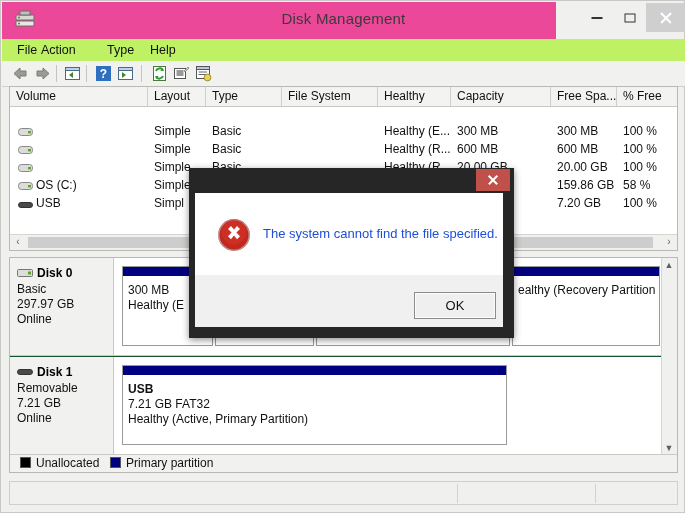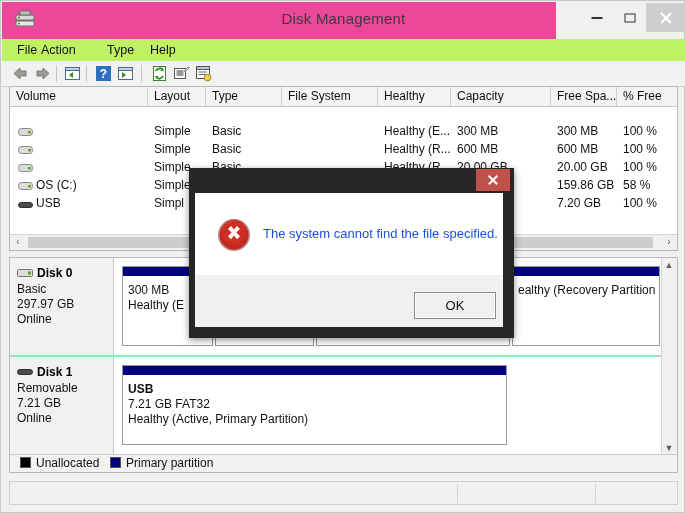--- a/index.html
+++ b/index.html
@@ -52,21 +52,21 @@
   .drv-ico.usb{top:5px;}
 
   
   .hscroll{position:absolute;left:0;bottom:0;width:667px;height:15px;background:#f0f0ee;border-top:1px solid #d5d5d1;}
   .hs-left,.hs-right{position:absolute;top:0;width:16px;height:14px;line-height:14px;text-align:center;font-size:10px;color:#606060;}
   .hs-left{left:0;}
   .hs-right{right:0;}
   .hs-thumb{position:absolute;left:18px;top:2px;width:625px;height:11px;background:#cdcdcd;}
 
   
-  .disk-panel{position:absolute;left:8px;top:256px;width:669px;height:216px;background:#86efac;border:1px solid #b8b8b4;box-sizing:border-box;}
+  .disk-panel{position:absolute;left:8px;top:256px;width:669px;height:216px;background:#14532d;border:1px solid #b8b8b4;box-sizing:border-box;}
   .disk-scroll{position:absolute;right:0;top:0;width:15px;height:198px;background:#f0f0ee;border-left:1px solid #d5d5d1;}
   .ds-up,.ds-dn{position:absolute;left:0;width:14px;height:15px;line-height:15px;text-align:center;font-size:9px;color:#606060;}
   .ds-up{top:0;}
   .ds-dn{bottom:0;}
 
   .disk-row{position:absolute;left:0;width:652px;background:#fff;border-bottom:1px solid #c9c9c5;box-sizing:border-box;}
   .disk-info{position:absolute;left:0;top:0;width:104px;height:100%;background:#f1f1ef;border-right:1px solid #c9c9c5;box-sizing:border-box;padding:8px 0 0 7px;}
   .disk-name{font-size:12px;font-weight:bold;color:#000;margin-bottom:2px;padding-left:20px;position:relative;}
   .disk-ico{position:absolute;left:0;top:1px;width:16px;height:10px;}
   .disk-line{font-size:12px;color:#111;line-height:15px;}

